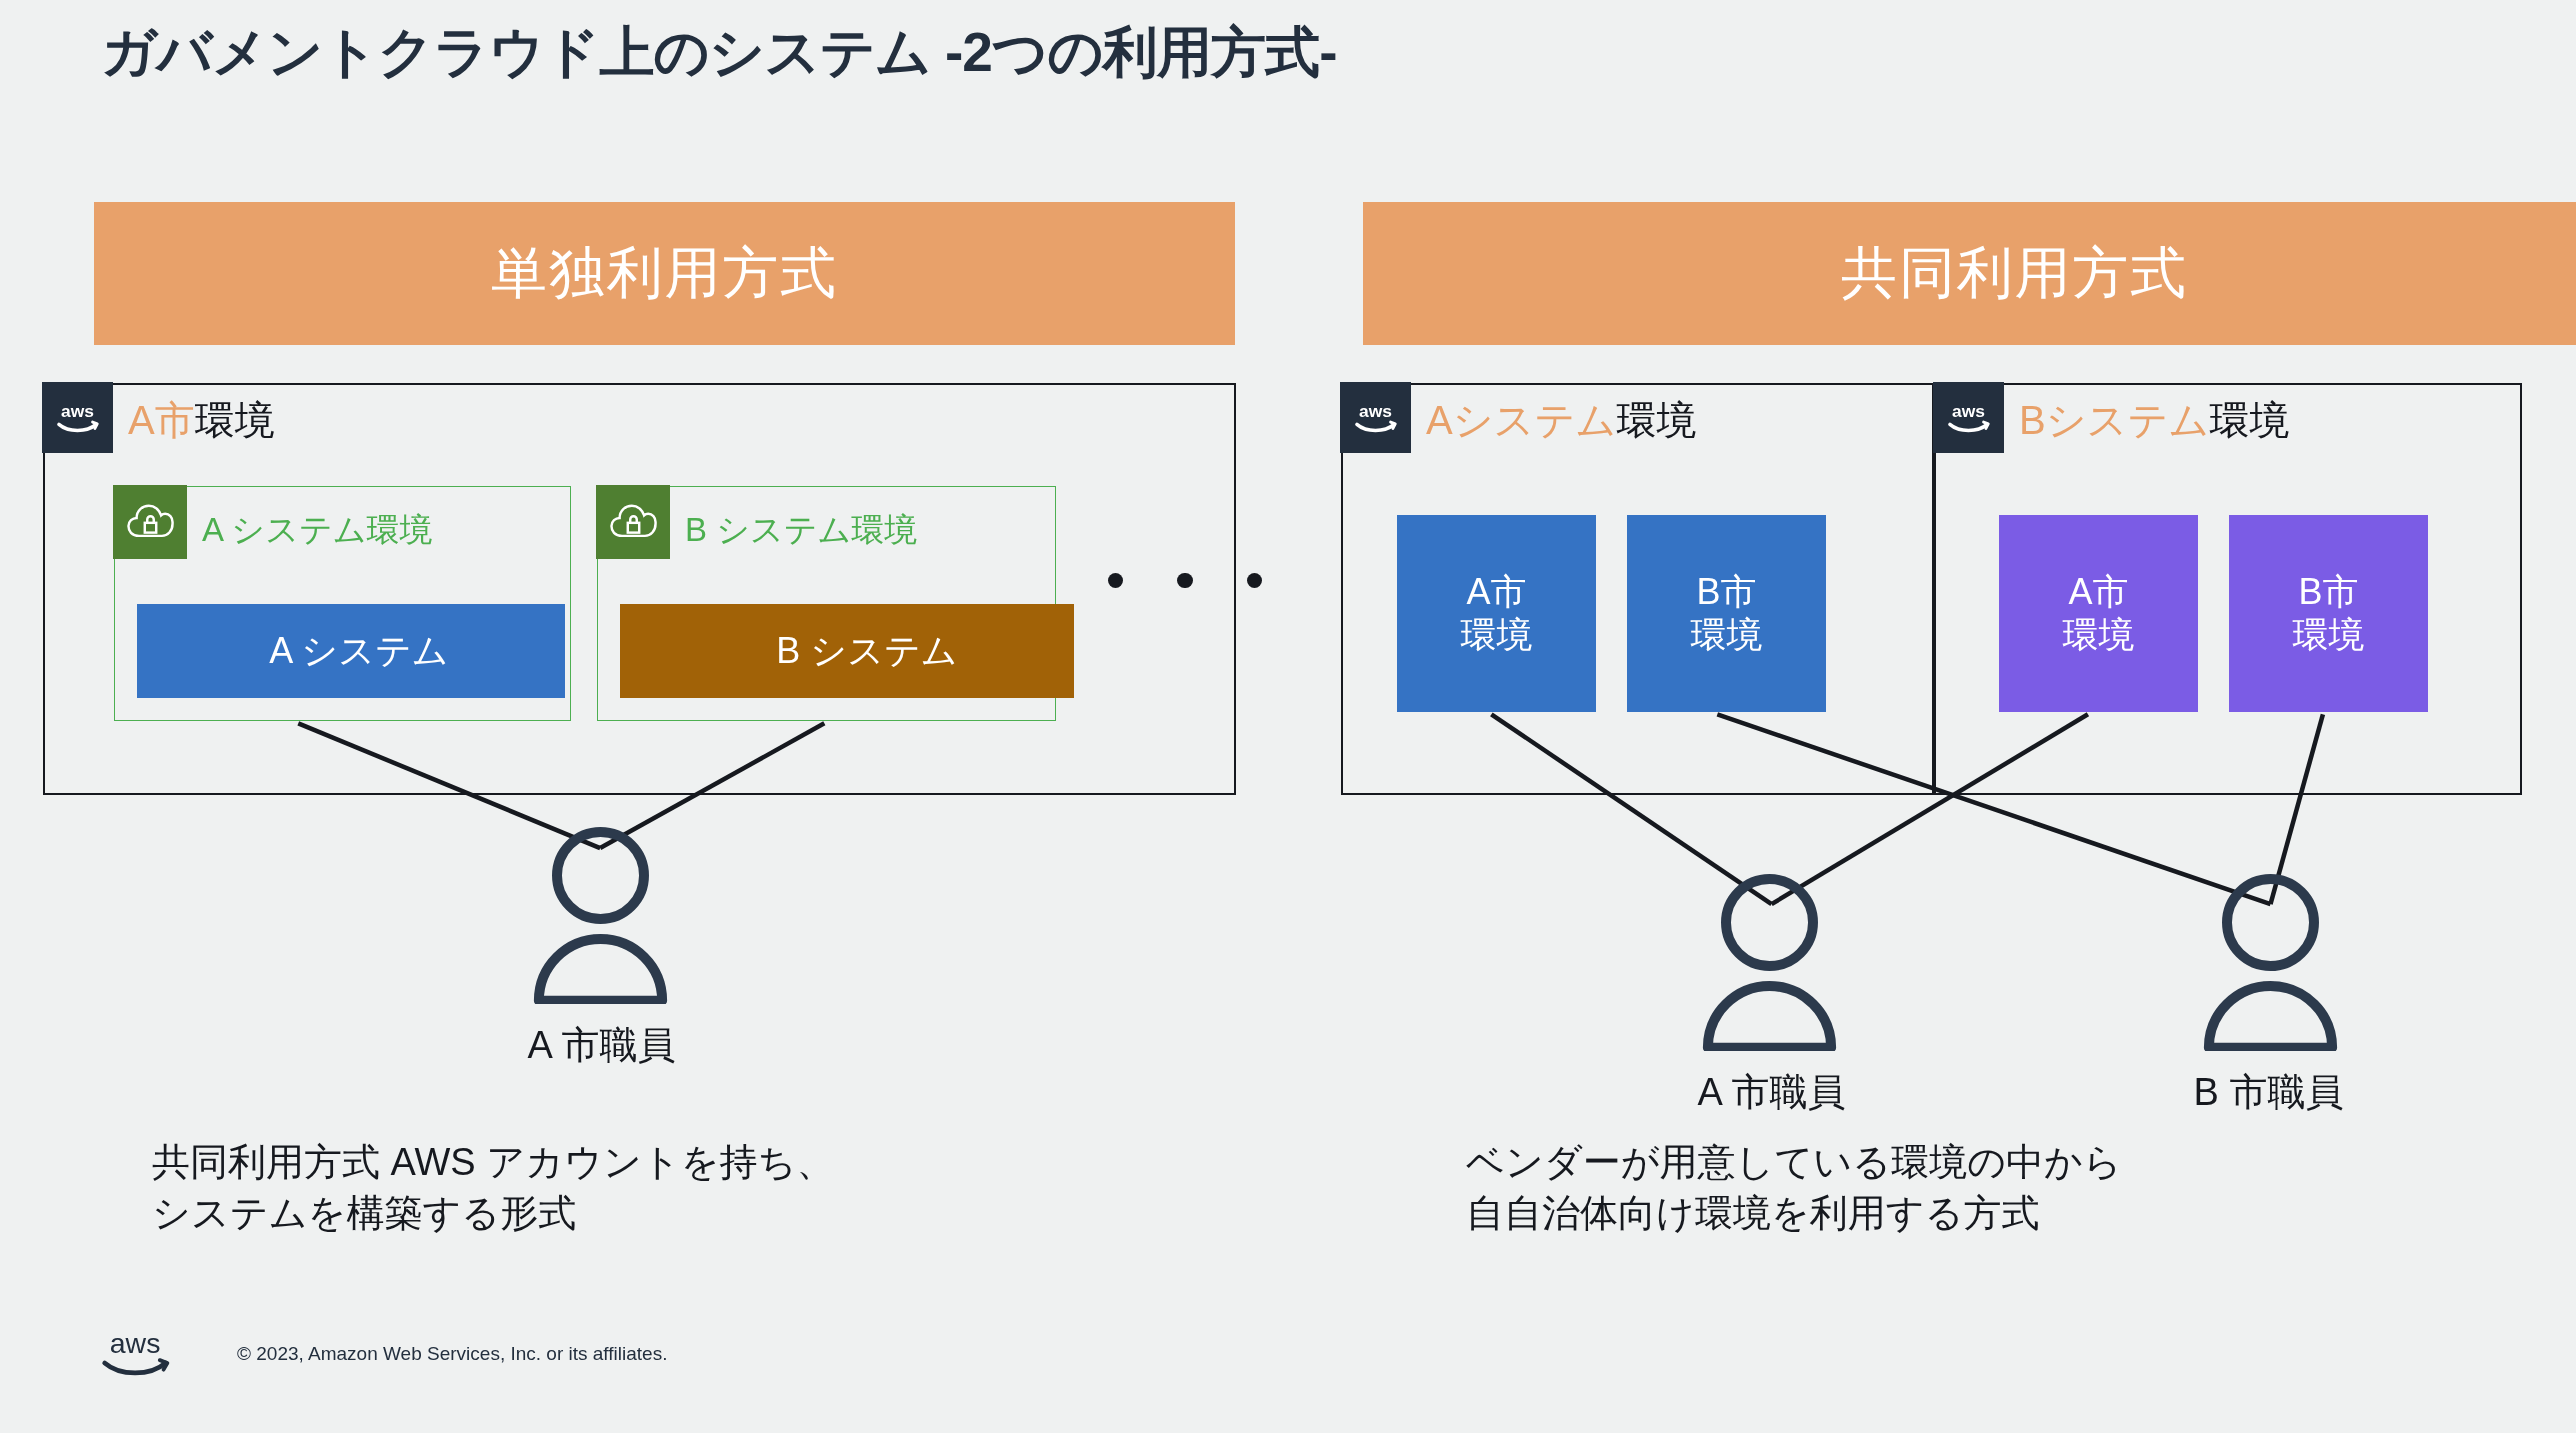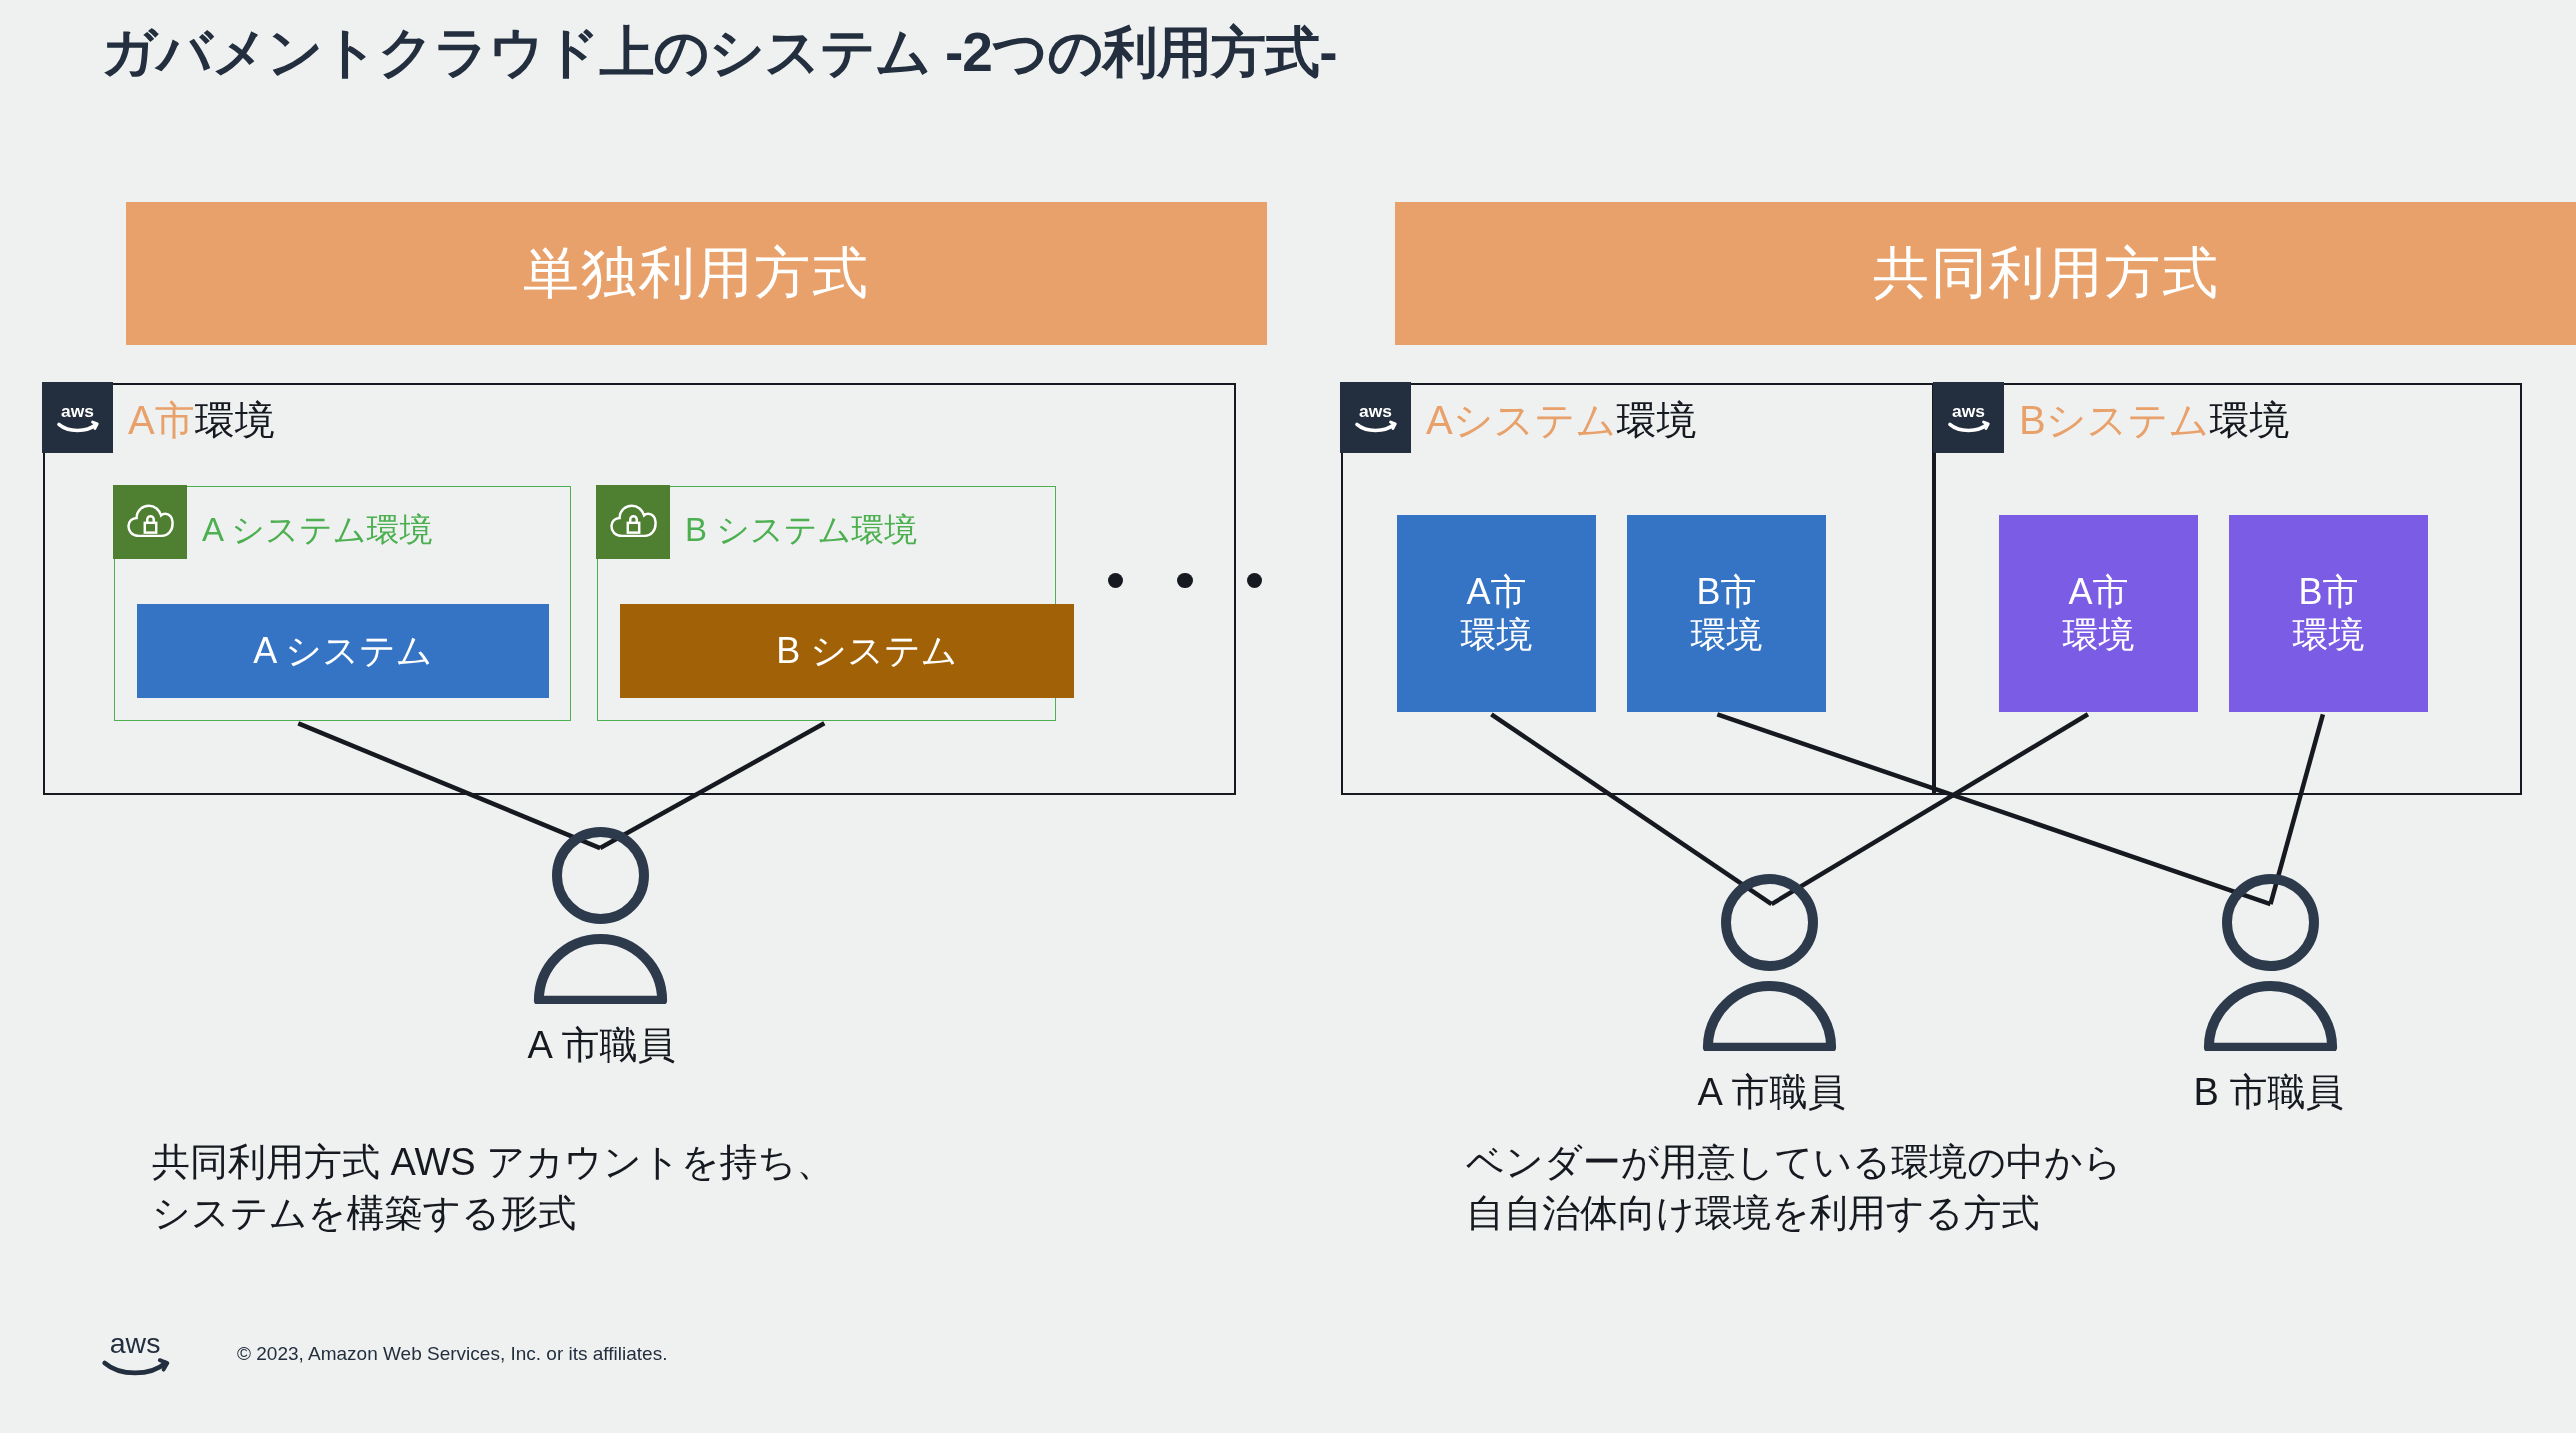--- a/index.html
+++ b/index.html
@@ -35,21 +35,20 @@
   
   .banner {
     position: absolute;
     background: #e8a16a;
     color: #ffffff;
     display: flex;
     align-items: center;
     justify-content: center;
     font-size: 56px;
     letter-spacing: 1.8px;
-    margin-left: 32px;
   }
   #banner-left  { left: 94px;  top: 202px; width: 1141px; height: 143px; }
   #banner-right { left: 1363px; top: 202px; width: 1303px; height: 143px; }
 
   
   .acct-box {
     position: absolute;
     border: 2.7px solid #16191f;
     background: #eff1f1;
     box-sizing: border-box;
@@ -119,21 +118,21 @@
   .sys-box {
     position: absolute;
     display: flex;
     align-items: center;
     justify-content: center;
     color: #ffffff;
     font-size: 36px;
     text-align: center;
     line-height: 1.12;
   }
-  #sys-a { left: 137px; top: 604px; width: 412px; height: 94px; background: #3573c4; }
+  #sys-a { left: 137px; top: 604px; width: 412px; height: 94px; background: #3573c4; padding-left: 16px; }
   #sys-b { left: 620px; top: 604px; width: 414px; height: 94px; background: #a16207; padding-left: 40px; }
 
   
   .env-tile {
     position: absolute;
     display: flex;
     align-items: center;
     justify-content: center;
     color: #ffffff;
     font-size: 36px;

